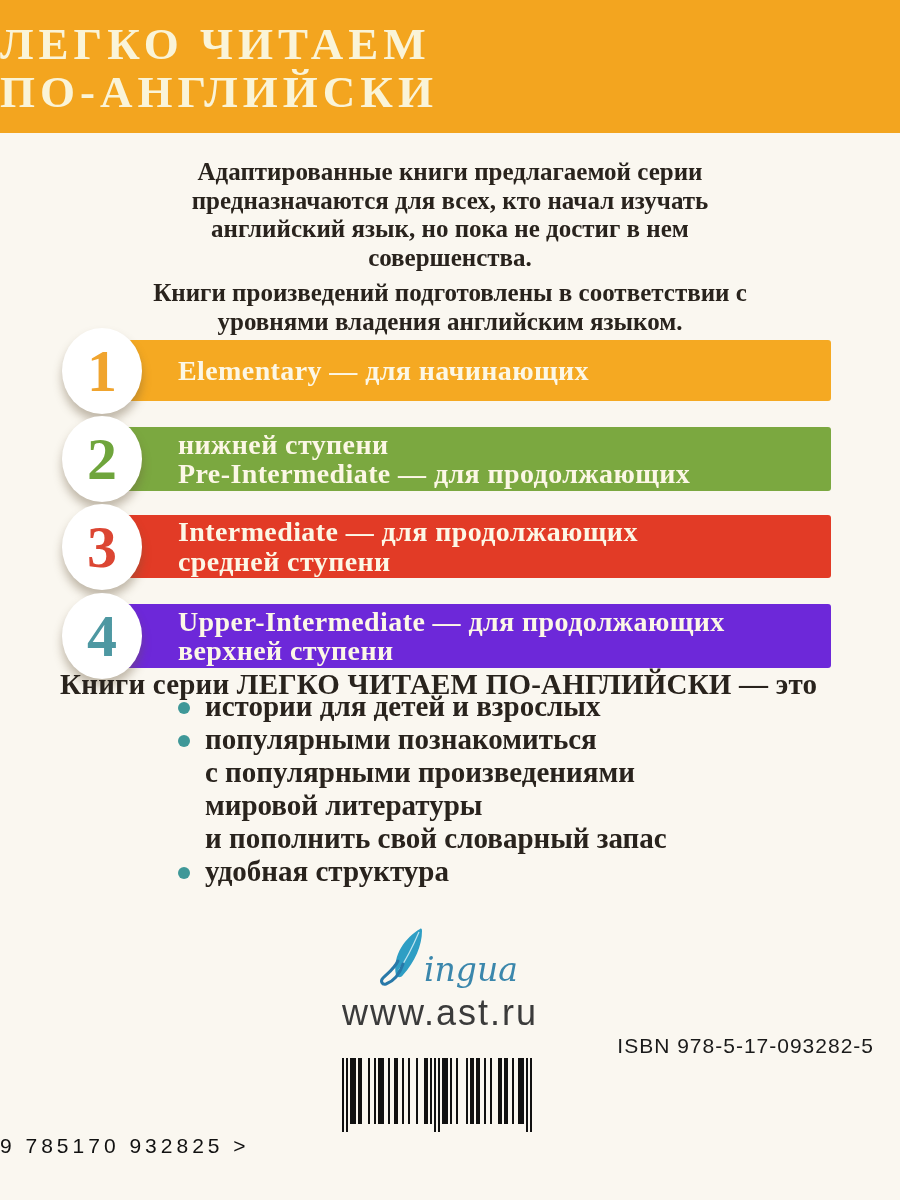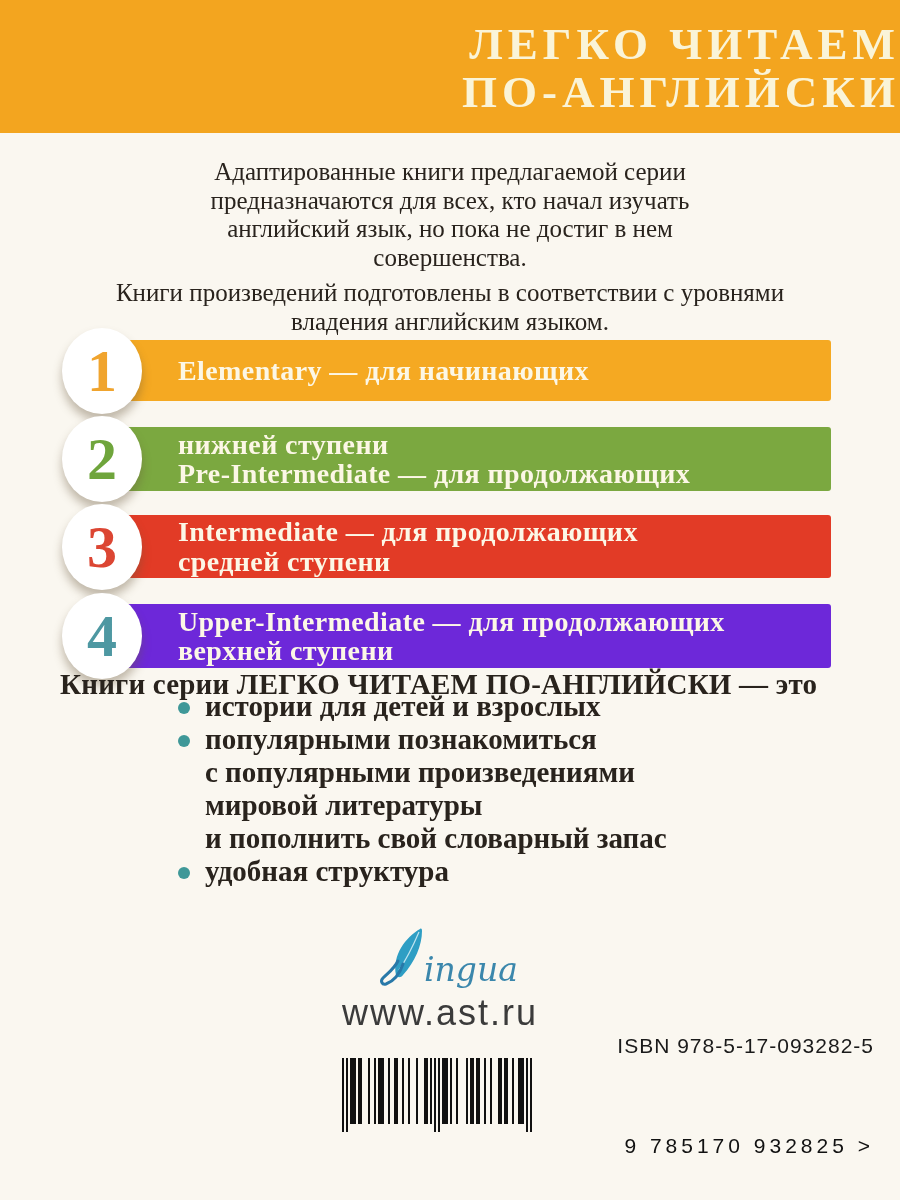--- a/index.html
+++ b/index.html
@@ -4,29 +4,29 @@
 <style>
   html,body{margin:0;padding:0;background:#e9e6e0;}
   .cover{
     position:relative;width:900px;height:1200px;margin:0 auto;
     background:#FAF7F0;overflow:hidden;
     font-family:"Liberation Serif","DejaVu Serif",serif;
   }
   
   .band{position:absolute;top:0;left:0;right:0;height:133px;background:#F3A51F;}
   .series-title{
-    margin:0;padding-top:20px;text-align:right;
+    margin:0;padding-top:20px;text-align:left;
     font-size:45px;line-height:48px;letter-spacing:5px;
     font-weight:bold;color:#FAF4D8;
   }
   .t-line{display:block;}
   
   .intro{
     position:absolute;top:158px;left:110px;width:680px;
-    text-align:center;color:#29231D;font-weight:400;
+    text-align:center;color:#29231D;font-weight:700;
     font-size:25px;line-height:28.5px;
   }
   .intro-p1{margin:0 auto 7px;max-width:600px;}
   .intro-p2{margin:0;}
   
   .levels{position:absolute;top:0;left:0;right:0;height:0;}
   .level-row{position:absolute;left:62px;width:769px;}
   .level-bar{
     margin-left:33px;height:100%;border-radius:3px;
     display:flex;flex-direction:column;justify-content:center;
@@ -62,21 +62,21 @@
     font-family:"Liberation Sans","DejaVu Sans",sans-serif;
     font-size:36px;letter-spacing:2px;color:#3B3B3B;
   }
   .isbn{
     position:absolute;top:1034px;left:0;right:26px;text-align:right;
     font-family:"Liberation Sans","DejaVu Sans",sans-serif;
     font-size:21px;letter-spacing:1px;color:#1A1A1A;
   }
   .barcode{position:absolute;top:1058px;left:342px;}
   .barcode-digits{
-    position:absolute;top:1134px;left:0;right:26px;text-align:right;
+    position:absolute;top:1134px;left:0;right:26px;text-align:left;
     font-family:"Liberation Sans","DejaVu Sans",sans-serif;
     font-size:21px;letter-spacing:4px;color:#111111;
   }
 </style>
 </head>
 <body>
 
 <div class="cover">
 
   <header class="band">

